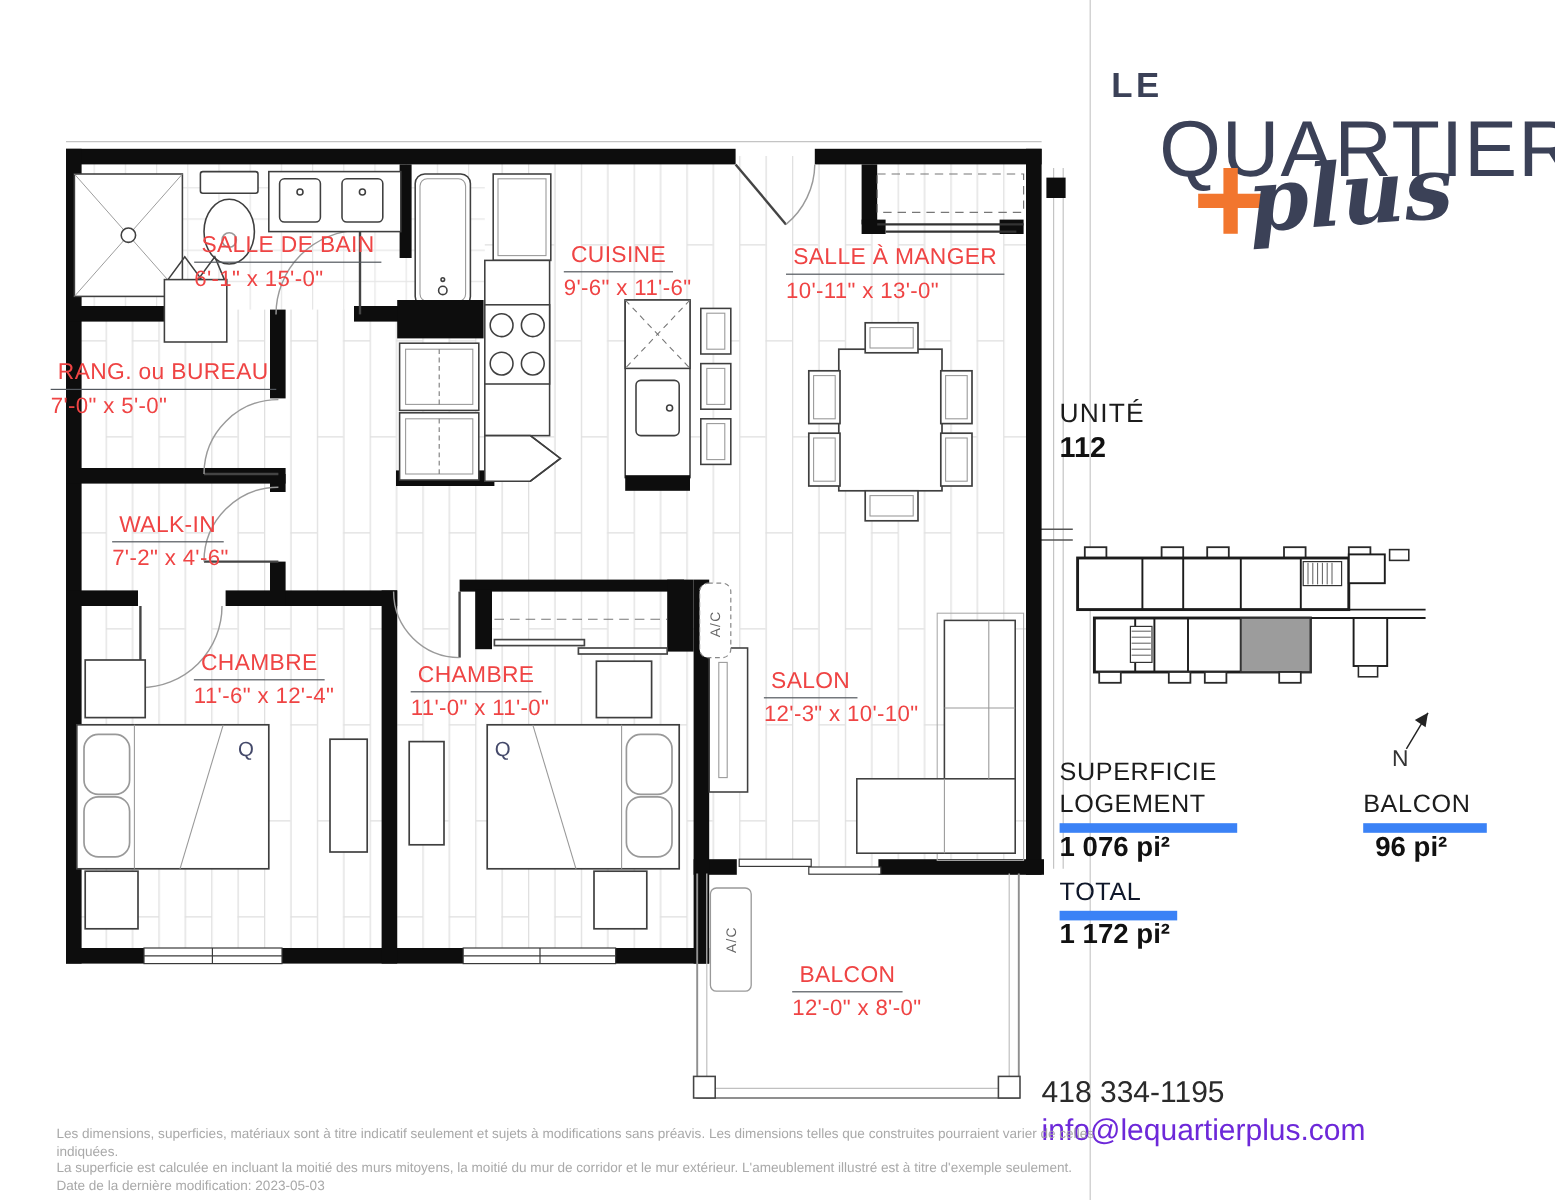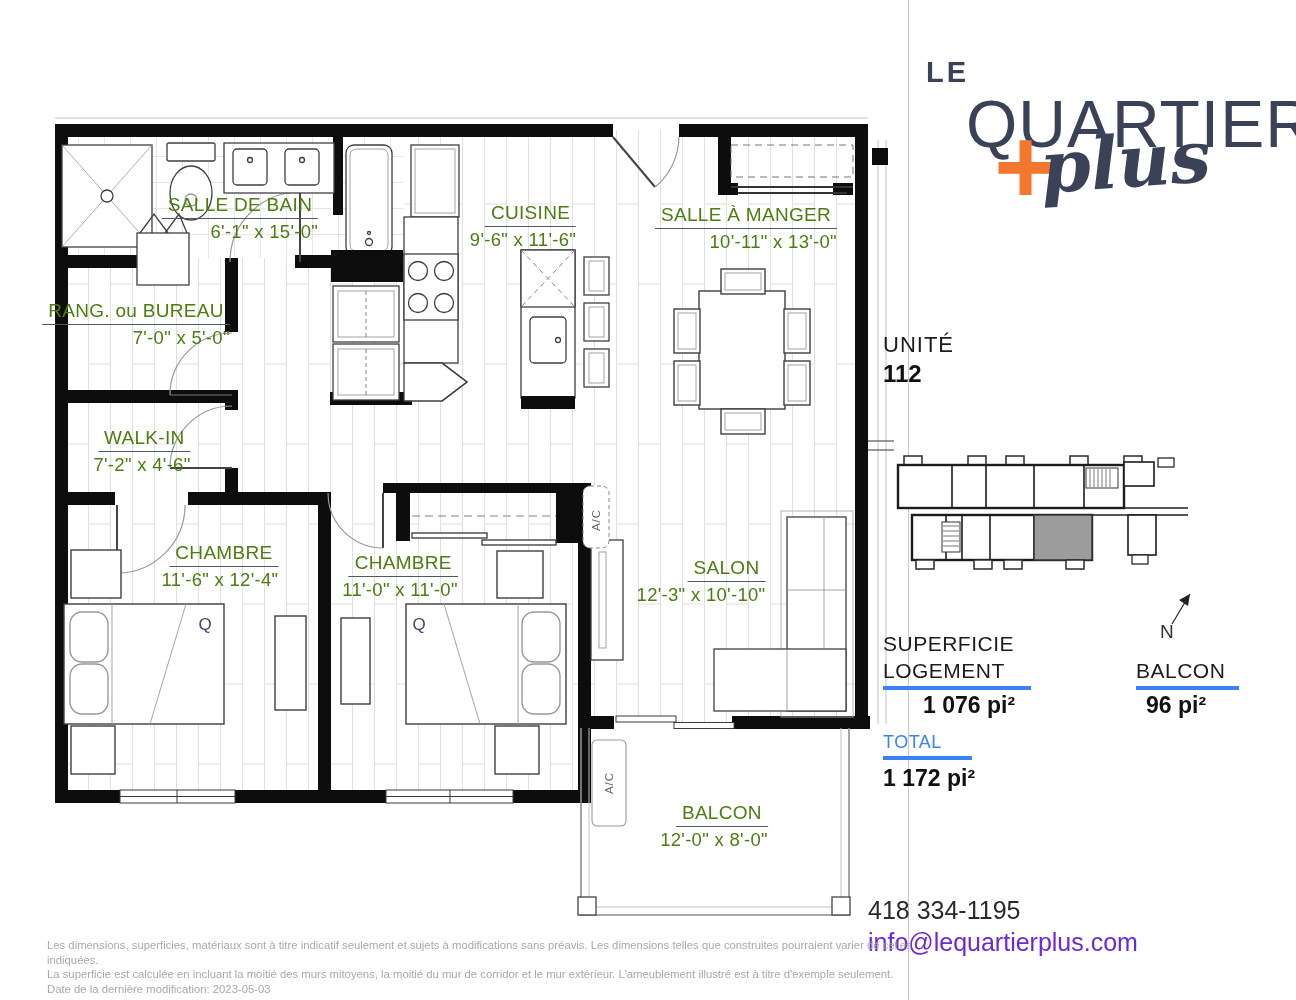--- a/index.html
+++ b/index.html
@@ -1,44 +1,44 @@
 <!DOCTYPE html>
 <html><head>
 <meta charset="utf-8">
 <style>
   html,body{margin:0;padding:0;background:#fff;}
   #sheet{position:relative;width:1296px;height:1000px;background:#ffffff;overflow:hidden;
          font-family:"Liberation Sans",sans-serif;color:#222;}
   
   #plan{position:absolute;left:0;top:0;width:908px;height:1000px;}
-  .room-label{position:absolute;transform:translateX(-50%);text-align:right;
-              font-size:19px;color:#4d7c0f;letter-spacing:.3px;white-space:nowrap;line-height:1.15;}
+  .room-label{position:absolute;transform:translateX(-50%);text-align:left;
+              font-size:19px;color:#ef4444;letter-spacing:.3px;white-space:nowrap;line-height:1.15;}
   .room-name{display:inline-block;border-bottom:1.5px solid #53585e;padding:0 6px 2px;}
   .room-dims{margin-top:2px;font-size:18.5px;}
   
   #panel{position:absolute;left:868px;top:0;width:456px;height:1000px;}
   #divider{position:absolute;left:908px;top:0;width:1px;height:1000px;background:#c9c9c9;}
   .abs{position:absolute;}
   .navy{color:#3b4157;}
   .logo-le{left:58px;top:56px;font-size:29px;font-weight:700;letter-spacing:3px;}
   .logo-quartier{left:50px;top:86px;font-size:66px;font-weight:400;letter-spacing:1px;margin-left:48px;}
   .logo-plus-sign{left:126px;top:112px;font-size:108px;font-weight:700;color:#f2762e;line-height:1;}
   .logo-plus-word{left:172px;top:126px;font-size:72px;font-weight:700;font-style:italic;
                   font-family:"DejaVu Serif",serif;transform:rotate(-4deg);line-height:1;}
   .type-row{left:14px;top:266px;width:342px;display:flex;justify-content:space-between;
             font-size:33px;color:#1c1c1c;letter-spacing:1px;}
   .unite-label{left:15px;top:332px;font-size:22px;letter-spacing:1px;color:#1c1c1c;}
   .unit-number{left:15px;top:360px;font-size:24px;font-weight:700;color:#111;}
   .sup-label{left:15px;top:632px;font-size:21px;letter-spacing:.5px;color:#1c1c1c;}
-  .underlined{border-bottom:4px solid #3b82f6;padding-bottom:3px;}
+  .underlined{border-bottom:8px solid #3b82f6;padding-bottom:3px;}
   .log-label{left:15px;top:659px;font-size:21px;letter-spacing:.5px;padding-right:26px;color:#1c1c1c;}
-  .log-value{left:15px;top:692px;font-size:23px;font-weight:700;color:#111;margin-left:40px;}
+  .log-value{left:15px;top:692px;font-size:23px;font-weight:700;color:#111;}
   .bal-label{left:268px;top:659px;font-size:21px;letter-spacing:.5px;padding-right:14px;color:#1c1c1c;}
   .bal-value{left:278px;top:692px;font-size:23px;font-weight:700;color:#111;}
-  .tot-label{left:15px;top:732px;font-size:18px;letter-spacing:.5px;padding-right:30px;color:#3b82f6;}
+  .tot-label{left:15px;top:732px;font-size:21px;letter-spacing:.5px;padding-right:30px;color:#0f172a;}
   .tot-value{left:15px;top:765px;font-size:23px;font-weight:700;color:#111;}
   .phone{left:0;top:896px;width:388px;text-align:left;font-size:25px;color:#2a2a2a;}
   .email{left:0;top:928px;width:388px;text-align:left;font-size:25px;color:#6d28d9;}
   
   #footer{position:absolute;left:47px;top:938px;width:872px;font-size:11.3px;
           line-height:14.5px;color:#a9a9a9;}
 </style>
 </head>
 <body>
 

